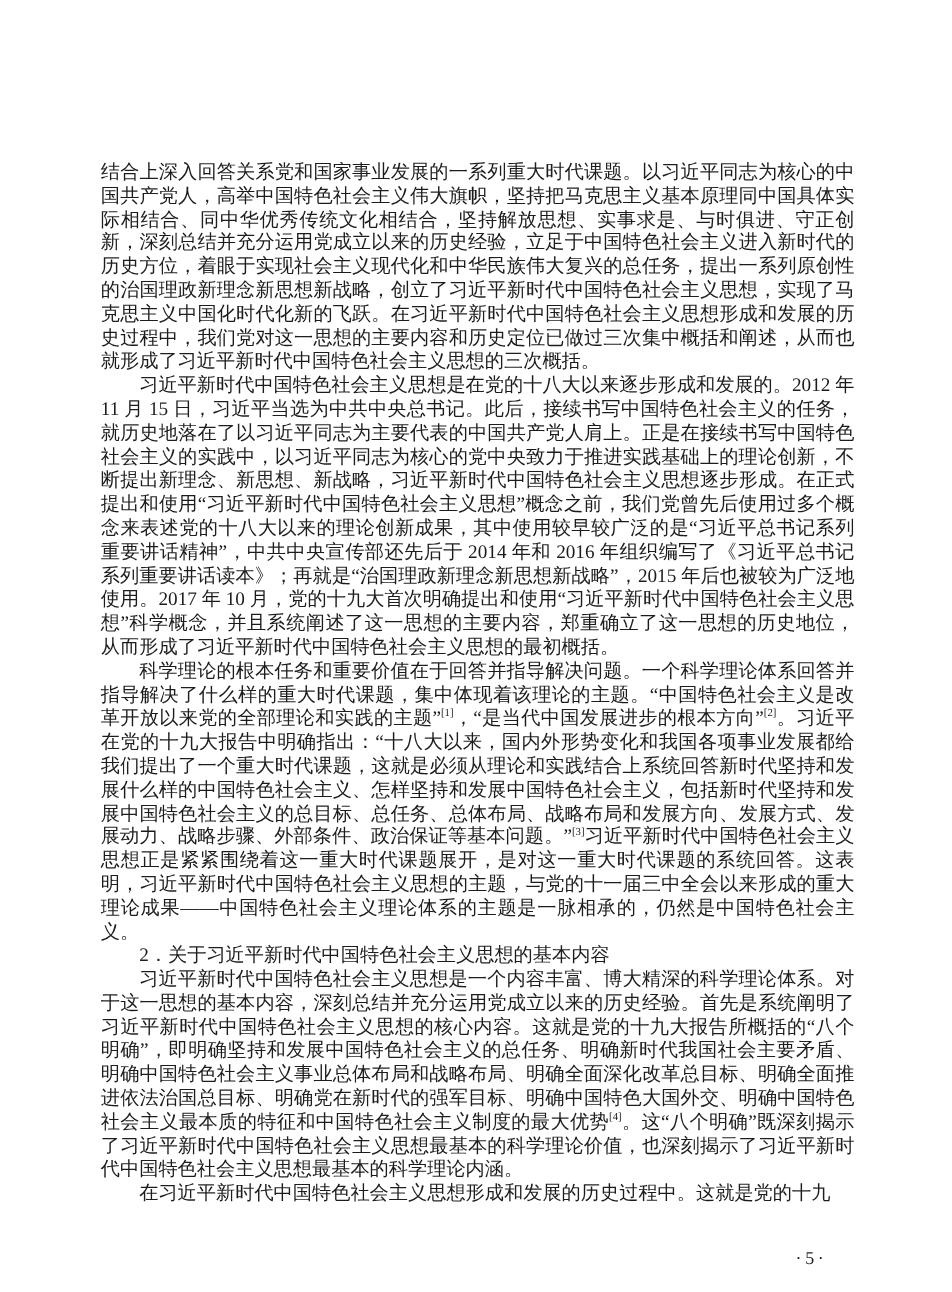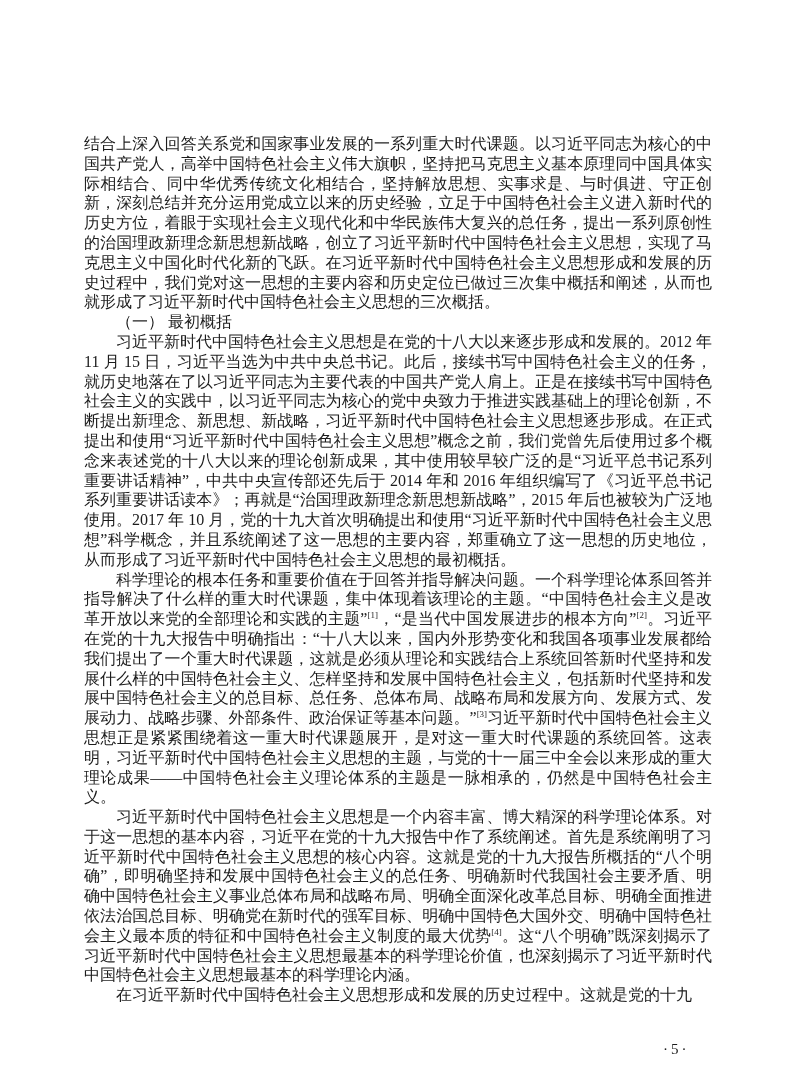--- a/index.html
+++ b/index.html
@@ -50,20 +50,20 @@
     letter-spacing: 3px;
     white-space: nowrap;
   }
 </style>
 </head>
 <body>
 
 <div class="page">
   <div class="text-block" id="paragraphs">
       <p class=""><span>结合上深入回答关系党和国家事业发展的一系列重大时代课题。以习近平同志为核心的中国共产党人，高举中国特色社会主义伟大旗帜，坚持把马克思主义基本原理同中国具体实际相结合、同中华优秀传统文化相结合，坚持解放思想、实事求是、与时俱进、守正创新，深刻总结并充分运用党成立以来的历史经验，立足于中国特色社会主义进入新时代的历史方位，着眼于实现社会主义现代化和中华民族伟大复兴的总任务，提出一系列原创性的治国理政新理念新思想新战略，创立了习近平新时代中国特色社会主义思想，实现了马克思主义中国化时代化新的飞跃。在习近平新时代中国特色社会主义思想形成和发展的历史过程中，我们党对这一思想的主要内容和历史定位已做过三次集中概括和阐述，从而也就形成了习近平新时代中国特色社会主义思想的三次概括。</span></p>
-      <p class="indent"><span>（一） 最初概括</span></p>
       <p class="indent"><span>习近平新时代中国特色社会主义思想是在党的十八大以来逐步形成和发展的。2012 年 11 月 15 日，习近平当选为中共中央总书记。此后，接续书写中国特色社会主义的任务，就历史地落在了以习近平同志为主要代表的中国共产党人肩上。正是在接续书写中国特色社会主义的实践中，以习近平同志为核心的党中央致力于推进实践基础上的理论创新，不断提出新理念、新思想、新战略，习近平新时代中国特色社会主义思想逐步形成。在正式提出和使用“习近平新时代中国特色社会主义思想”概念之前，我们党曾先后使用过多个概念来表述党的十八大以来的理论创新成果，其中使用较早较广泛的是“习近平总书记系列重要讲话精神”，中共中央宣传部还先后于 2014 年和 2016 年组织编写了《习近平总书记系列重要讲话读本》；再就是“治国理政新理念新思想新战略”，2015 年后也被较为广泛地使用。2017 年 10 月，党的十九大首次明确提出和使用“习近平新时代中国特色社会主义思想”科学概念，并且系统阐述了这一思想的主要内容，郑重确立了这一思想的历史地位，从而形成了习近平新时代中国特色社会主义思想的最初概括。</span></p>
       <p class="indent"><span>科学理论的根本任务和重要价值在于回答并指导解决问题。一个科学理论体系回答并指导解决了什么样的重大时代课题，集中体现着该理论的主题。“中国特色社会主义是改革开放以来党的全部理论和实践的主题”</span><sup>[1]</sup><span>，“是当代中国发展进步的根本方向”</span><sup>[2]</sup><span>。习近平在党的十九大报告中明确指出：“十八大以来，国内外形势变化和我国各项事业发展都给我们提出了一个重大时代课题，这就是必须从理论和实践结合上系统回答新时代坚持和发展什么样的中国特色社会主义、怎样坚持和发展中国特色社会主义，包括新时代坚持和发展中国特色社会主义的总目标、总任务、总体布局、战略布局和发展方向、发展方式、发展动力、战略步骤、外部条件、政治保证等基本问题。”</span><sup>[3]</sup><span>习近平新时代中国特色社会主义思想正是紧紧围绕着这一重大时代课题展开，是对这一重大时代课题的系统回答。这表明，习近平新时代中国特色社会主义思想的主题，与党的十一届三中全会以来形成的重大理论成果——中国特色社会主义理论体系的主题是一脉相承的，仍然是中国特色社会主义。</span></p>
-      <p class="indent"><span>习近平新时代中国特色社会主义思想是一个内容丰富、博大精深的科学理论体系。对于这一思想的基本内容，习近平在党的十九大报告中作了系统阐述。首先是系统阐明了习近平新时代中国特色社会主义思想的核心内容。这就是党的十九大报告所概括的“八个明确”，即明确坚持和发展中国特色社会主义的总任务、明确新时代我国社会主要矛盾、明确中国特色社会主义事业总体布局和战略布局、明确全面深化改革总目标、明确全面推进依法治国总目标、明确党在新时代的强军目标、明确中国特色大国外交、明确中国特色社会主义最本质的特征和中国特色社会主义制度的最大优势</span><sup>[4]</sup><span>。这“八个明确”既深刻揭示了习近平新时代中国特色社会主义思想最基本的科学理论价值，也深刻揭示了习近平新时代中国特色社会主义思想最基本的科学理论内涵。</span></p>
+      <p class="indent"><span>2．关于习近平新时代中国特色社会主义思想的基本内容</span></p>
+      <p class="indent"><span>习近平新时代中国特色社会主义思想是一个内容丰富、博大精深的科学理论体系。对于这一思想的基本内容，深刻总结并充分运用党成立以来的历史经验。首先是系统阐明了习近平新时代中国特色社会主义思想的核心内容。这就是党的十九大报告所概括的“八个明确”，即明确坚持和发展中国特色社会主义的总任务、明确新时代我国社会主要矛盾、明确中国特色社会主义事业总体布局和战略布局、明确全面深化改革总目标、明确全面推进依法治国总目标、明确党在新时代的强军目标、明确中国特色大国外交、明确中国特色社会主义最本质的特征和中国特色社会主义制度的最大优势</span><sup>[4]</sup><span>。这“八个明确”既深刻揭示了习近平新时代中国特色社会主义思想最基本的科学理论价值，也深刻揭示了习近平新时代中国特色社会主义思想最基本的科学理论内涵。</span></p>
       <p class="indent"><span>在习近平新时代中国特色社会主义思想形成和发展的历史过程中。这就是党的十九</span></p>
     </div>
   <div class="page-number">·5·</div>
 </div>
 
 </body></html>

